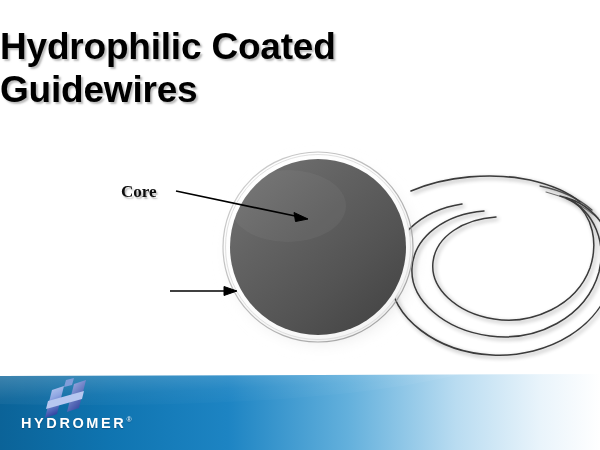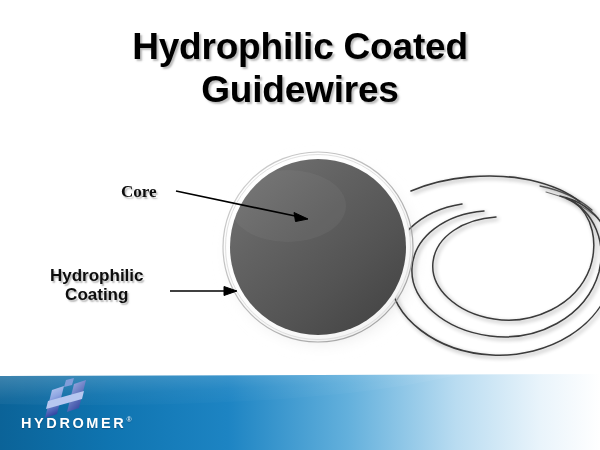--- a/index.html
+++ b/index.html
@@ -24,21 +24,21 @@
     background: #ffffff;
     overflow: hidden;
   }
 
   
   #title {
     position: absolute;
     left: 0;
     top: 26px;
     width: 600px;
-    text-align: center;
+    text-align: left;
     font-family: "Liberation Sans", sans-serif;
     font-weight: bold;
     font-size: 37px;
     line-height: 1.16;
     color: #000000;
     letter-spacing: -0.2px;
     text-shadow: 2px 2px 2px rgba(130,130,130,0.55);
     white-space: pre-line;
   }
 
@@ -199,22 +199,20 @@
       <line x1="176" y1="191" x2="300" y2="217" stroke-width="1.7"></line>
       <polygon points="308,219 294,212.5 295.5,221.5"></polygon>
 
       <line x1="170" y1="291" x2="228" y2="291" stroke-width="1.7"></line>
       <polygon points="237,291 224,286.5 224,295.5"></polygon>
     </g>
   </svg>
 
   <div class="callout" id="label-core">Core</div>
 
-  <div class="callout" id="label-coating">Hydrophilic
-Coating</div>
 
   <div id="footer-banner">
     <svg viewBox="0 0 600 76" width="600" height="76">
       <defs>
         <linearGradient id="bannerGrad" x1="0%" y1="0%" x2="100%" y2="0%">
           <stop offset="0%" stop-color="#0b6398"></stop>
           <stop offset="18%" stop-color="#0f74b0"></stop>
           <stop offset="38%" stop-color="#1d84c3"></stop>
           <stop offset="58%" stop-color="#63b0dc"></stop>
           <stop offset="76%" stop-color="#b9dcf1"></stop>

